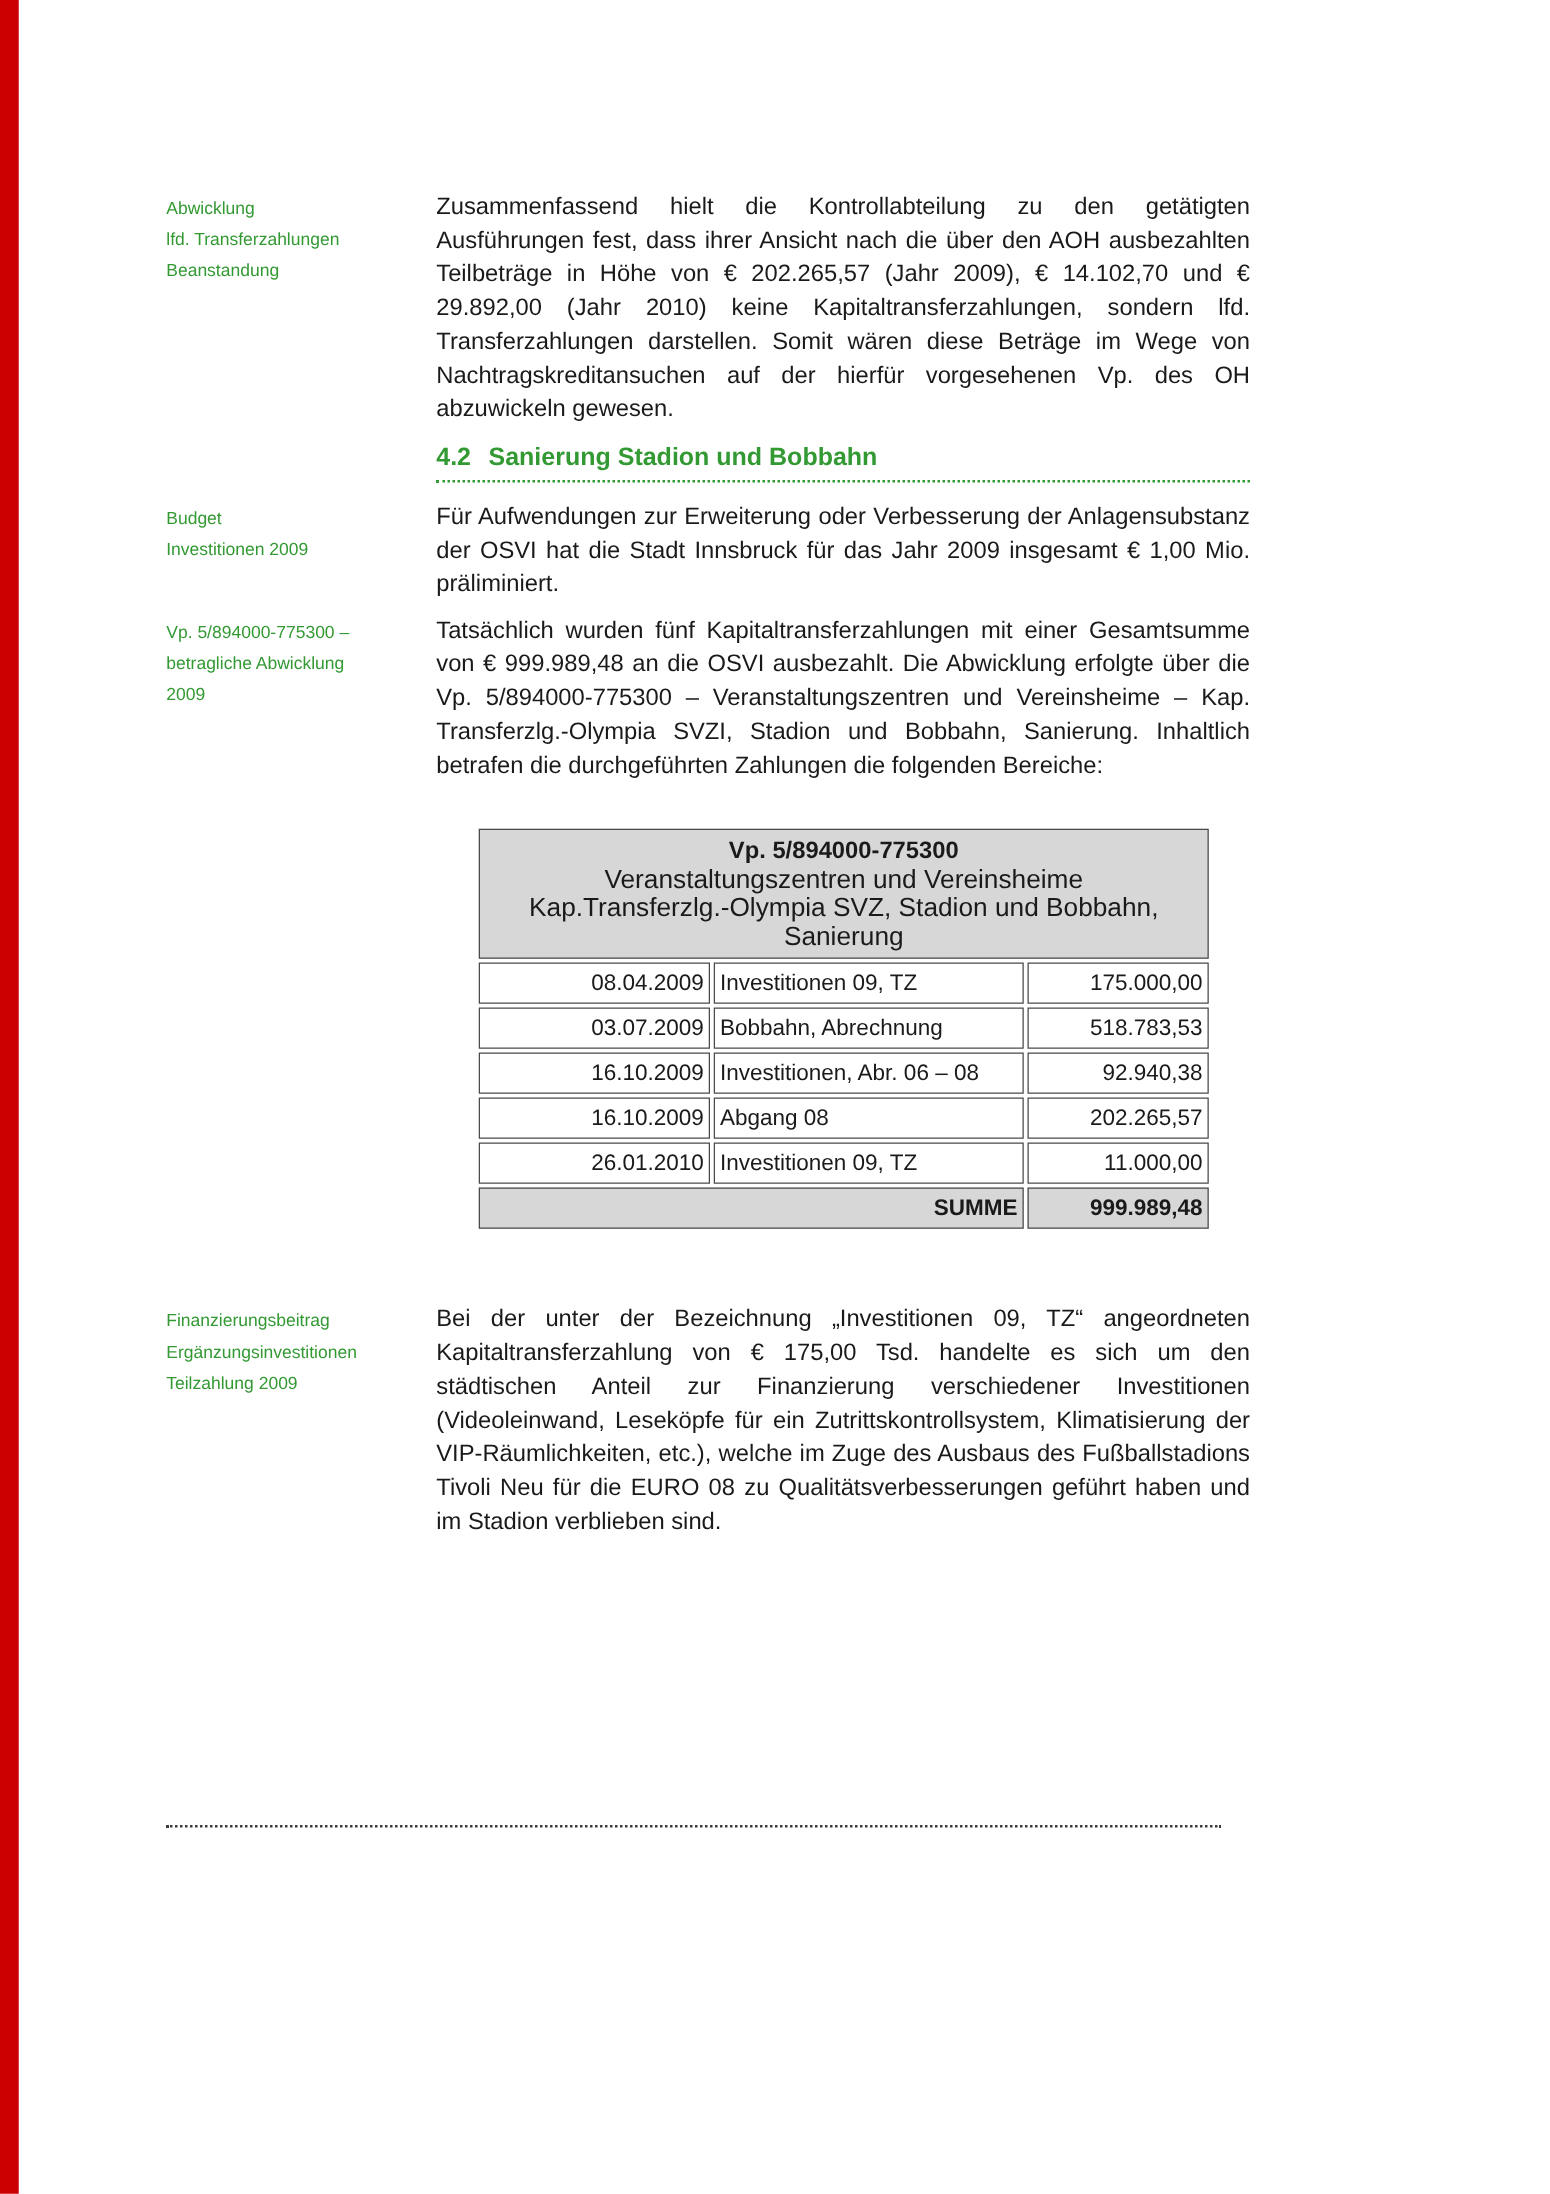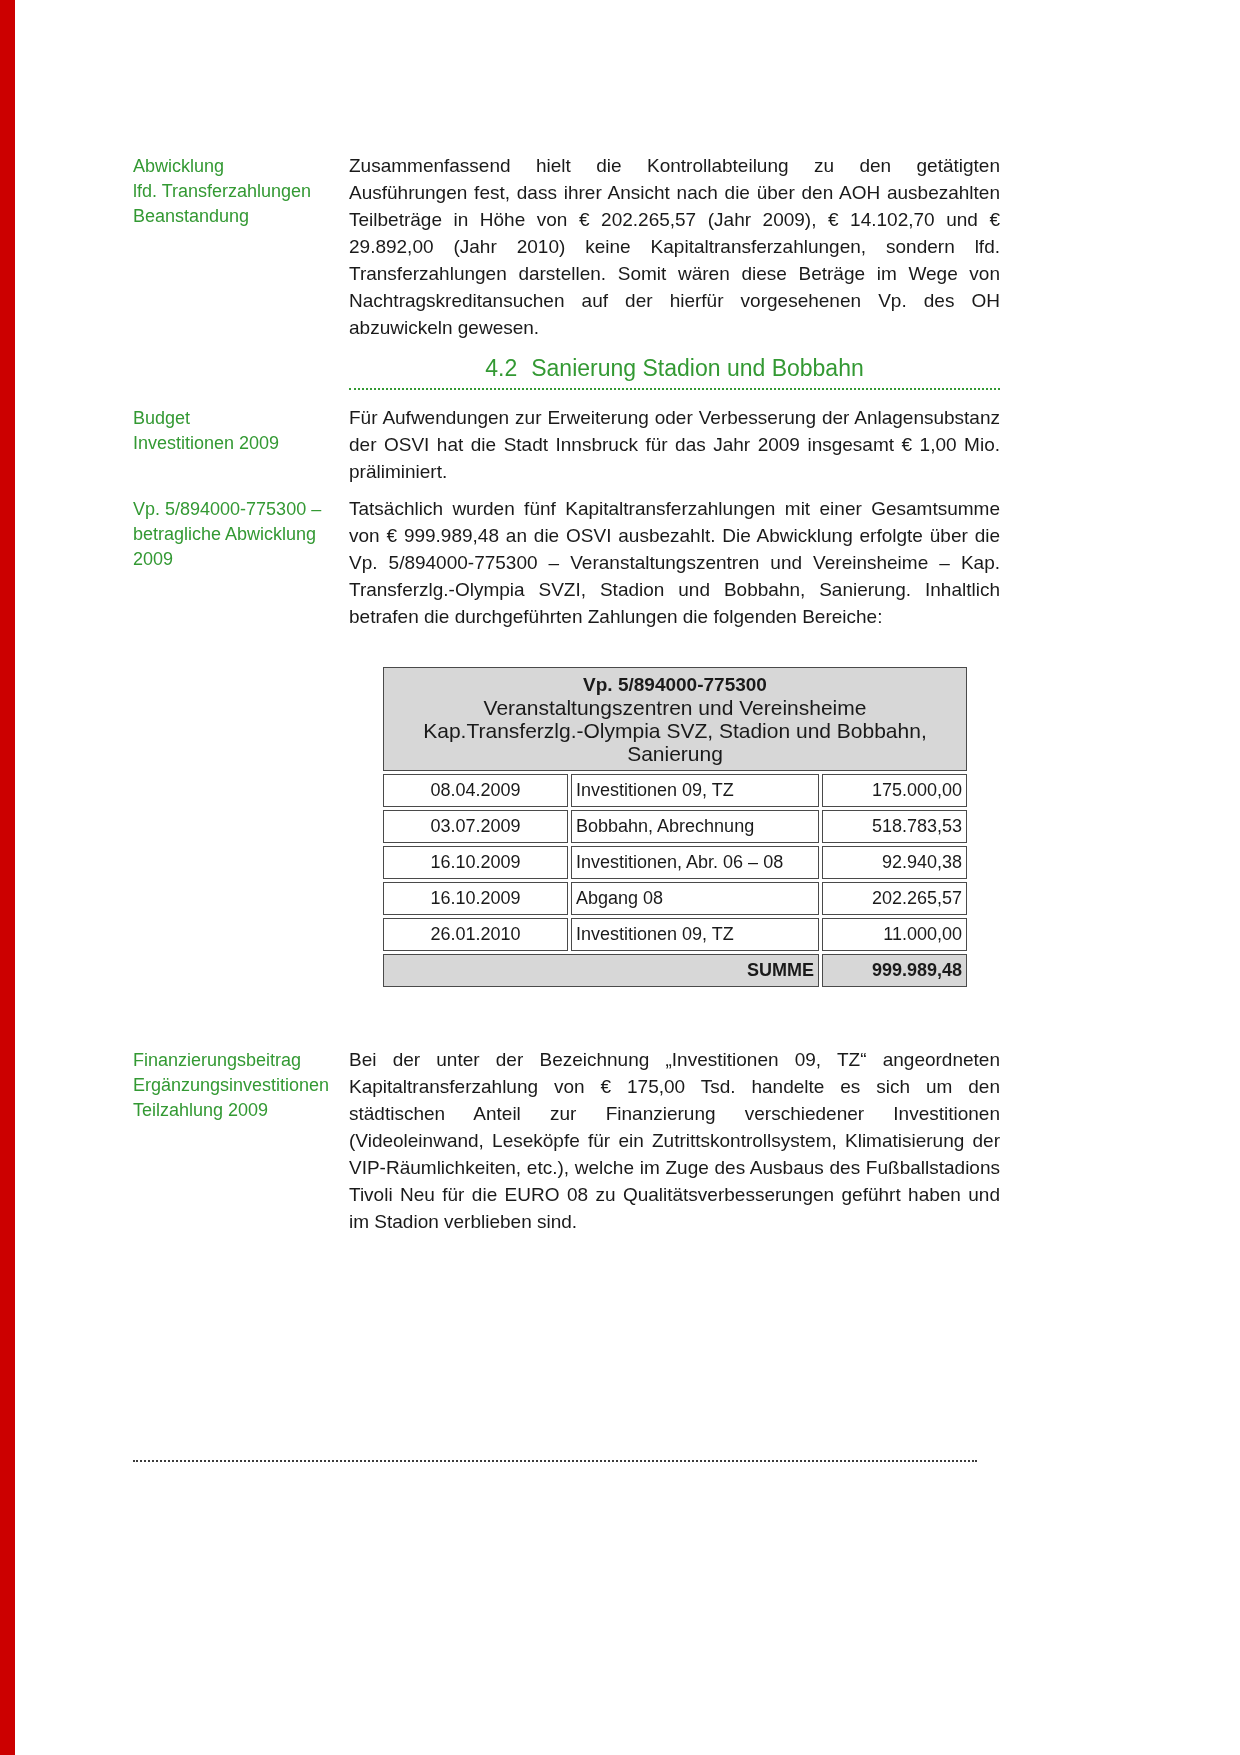--- a/index.html
+++ b/index.html
@@ -18,53 +18,53 @@
   .red-bar{
     position:absolute;left:0;top:0;width:15px;height:1755px;
     background:var(--accent-red);
   }
   .content{
     position:absolute;left:133px;top:131px;width:867px;
   }
   .block{display:flex;align-items:flex-start;}
   .label{
     flex:0 0 216px;width:216px;color:var(--accent-green);
-    font-size:18px;line-height:25px;white-space:pre-line;padding-top:2px;
+    font-size:14px;line-height:25px;white-space:pre-line;padding-top:2px;
   }
   .body-text{
     flex:0 0 651px;width:651px;font-size:19px;line-height:27px;
     text-align:justify;color:var(--text);
   }
   .mb-p1{margin-bottom:19px;}
   .mb-p2{margin-bottom:14px;}
   .mb-h {margin-bottom:14px;}
   .mb-p3{margin-bottom:10px;}
   .mb-p4{margin-bottom:34px;}
   .mb-tb{margin-bottom:56px;}
   .section-heading{
-    margin-left:216px;width:651px;text-align:center;
-    color:var(--accent-green);font-size:23px;font-weight:normal;
+    margin-left:216px;width:651px;text-align:left;
+    color:var(--accent-green);font-size:20px;font-weight:bold;
     padding-bottom:6px;border-bottom:2px dotted var(--accent-green);
   }
   .section-heading .num{margin-right:14px;}
   .pay-table{
     margin-left:247px;width:590px;
     border-collapse:separate;border-spacing:3px;
     font-size:18px;color:var(--text);
   }
   .pay-table td,.pay-table th{
     border:1px solid var(--border-dark);
     padding:5px 4px;vertical-align:middle;
   }
   .pay-table .head{background:var(--table-header-bg);}
   .tbl-title{text-align:center;padding:7px 6px;line-height:23px;}
   .tbl-title .t1{font-weight:bold;font-size:19px;display:block;}
   .tbl-title .t2{font-size:21px;display:block;}
   .col-head{font-weight:bold;text-align:center;white-space:pre-line;line-height:22px;}
-  .cell-date{text-align:center;margin-top:44px;}
+  .cell-date{text-align:right;margin-top:44px;}
   .cell-text{text-align:left;}
   .cell-amount{text-align:right;}
   .sum-label{font-weight:bold;text-align:right;}
   .sum-value{font-weight:bold;text-align:right;}
   .footer{
     position:absolute;left:133px;top:1460px;width:844px;
   }
   .footer-rule{border-top:2px dotted #3c3c3c;height:0;margin-bottom:9px;}
   .footer-row{position:relative;font-size:18px;line-height:22px;height:22px;}
   .footer-left{position:absolute;left:0;top:0;}

